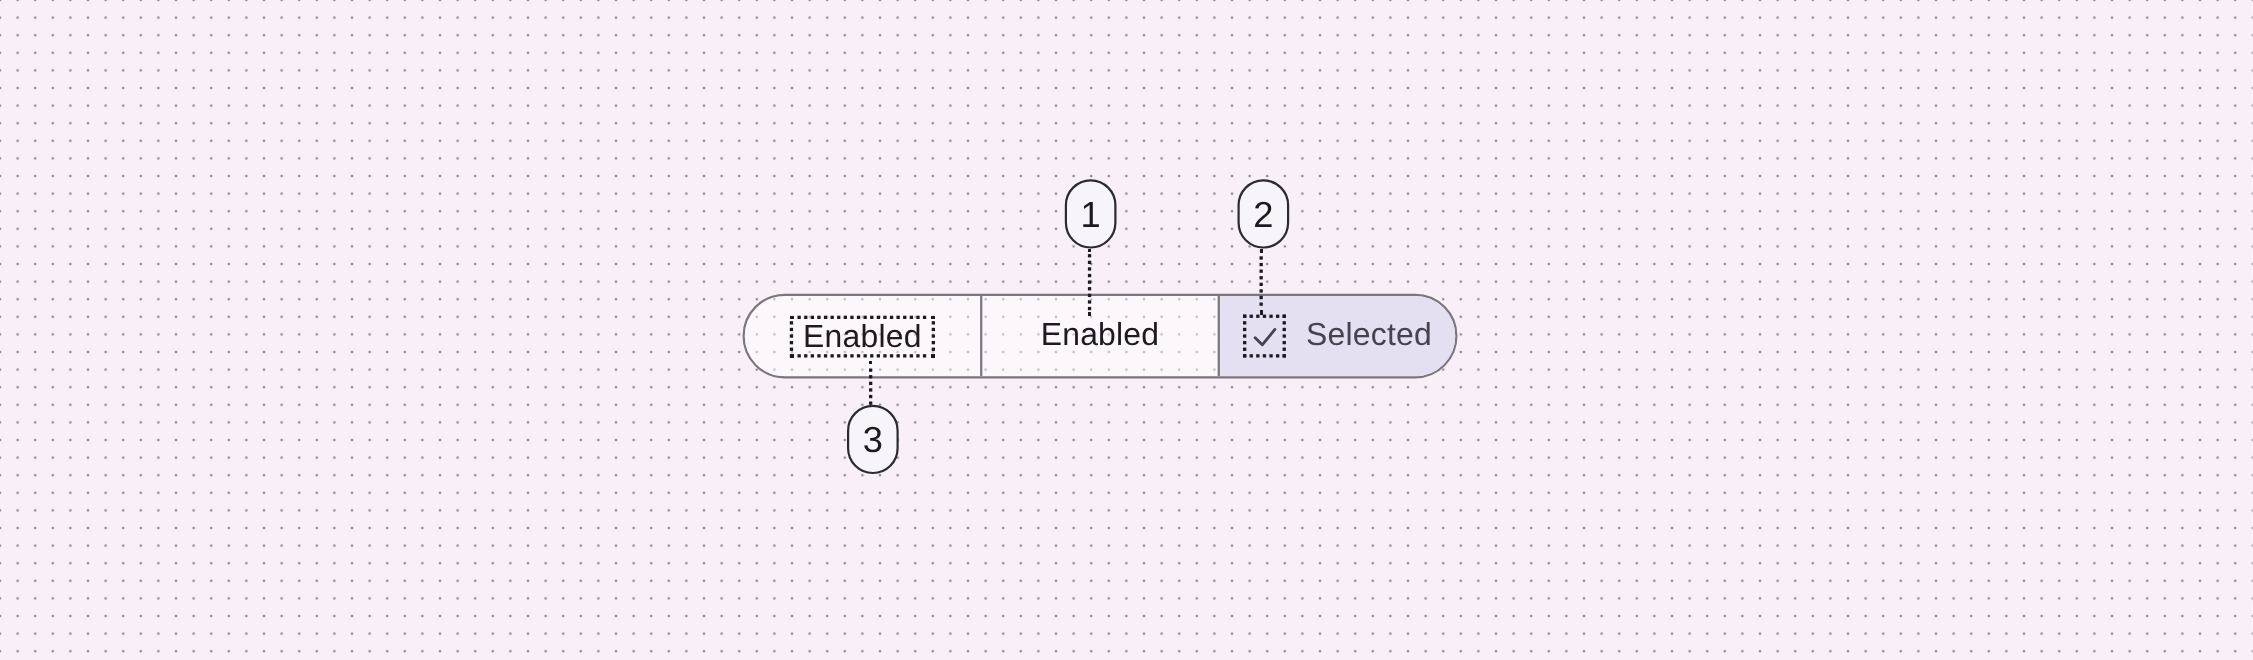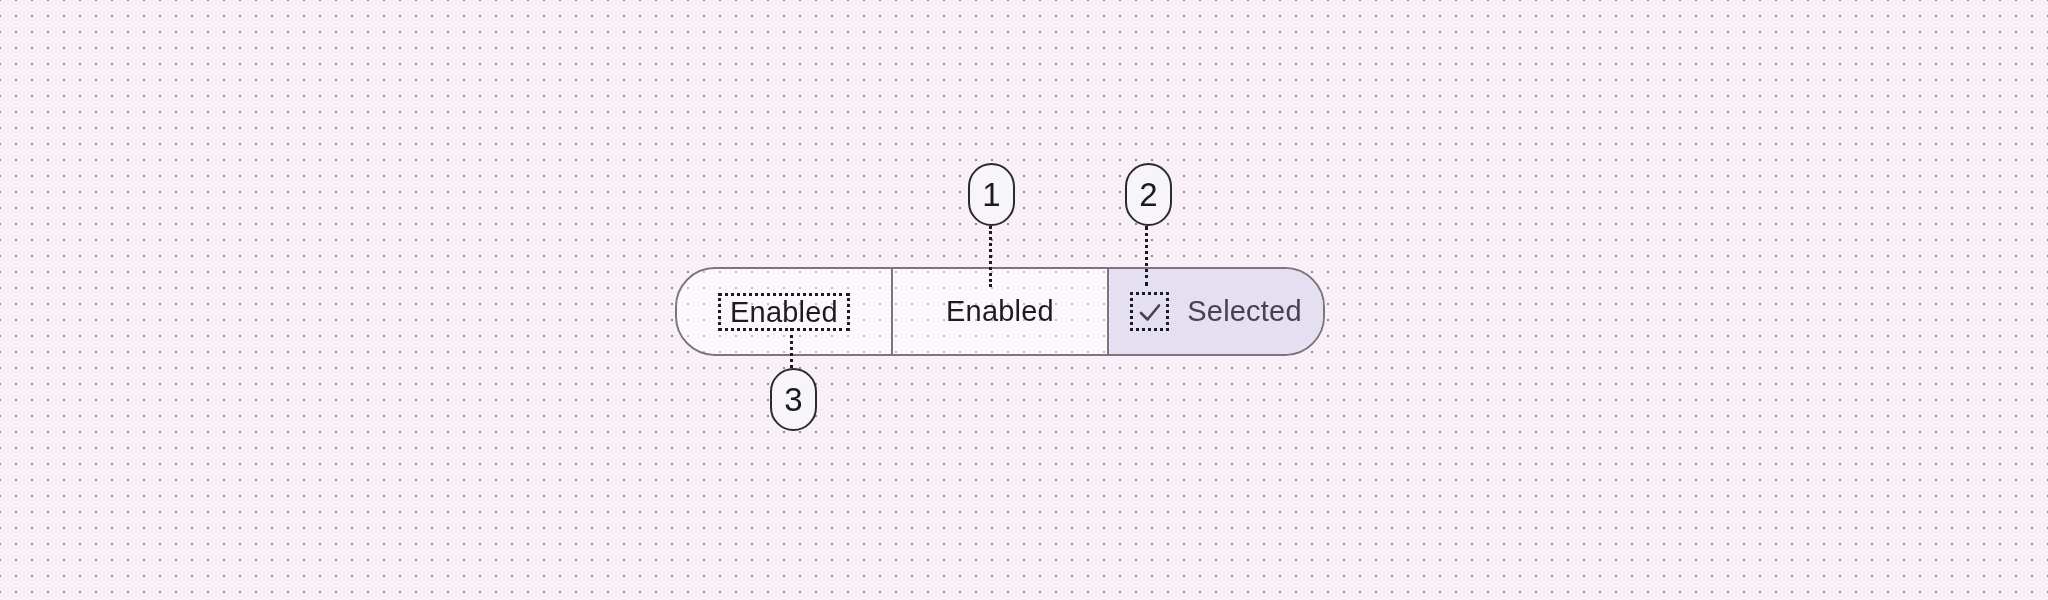--- a/index.html
+++ b/index.html
@@ -27,21 +27,21 @@
     background-image:radial-gradient(circle, var(--grid-dot) 1.2px, transparent 1.45px);
     background-size:16px 16px;
     background-position:8px 8px;
     overflow:hidden;
   }
 
   
   .segmented-button{
     position:absolute;
     left:675px;top:267px;
-    width:650px;height:89px;
+    width:650px;height:77px;
     border:2px solid var(--outline);
     border-radius:40px;
     display:flex;
     overflow:hidden;
     background:transparent;
   }
   .segment{
     flex:1 1 0;
     display:flex;
     align-items:center;

